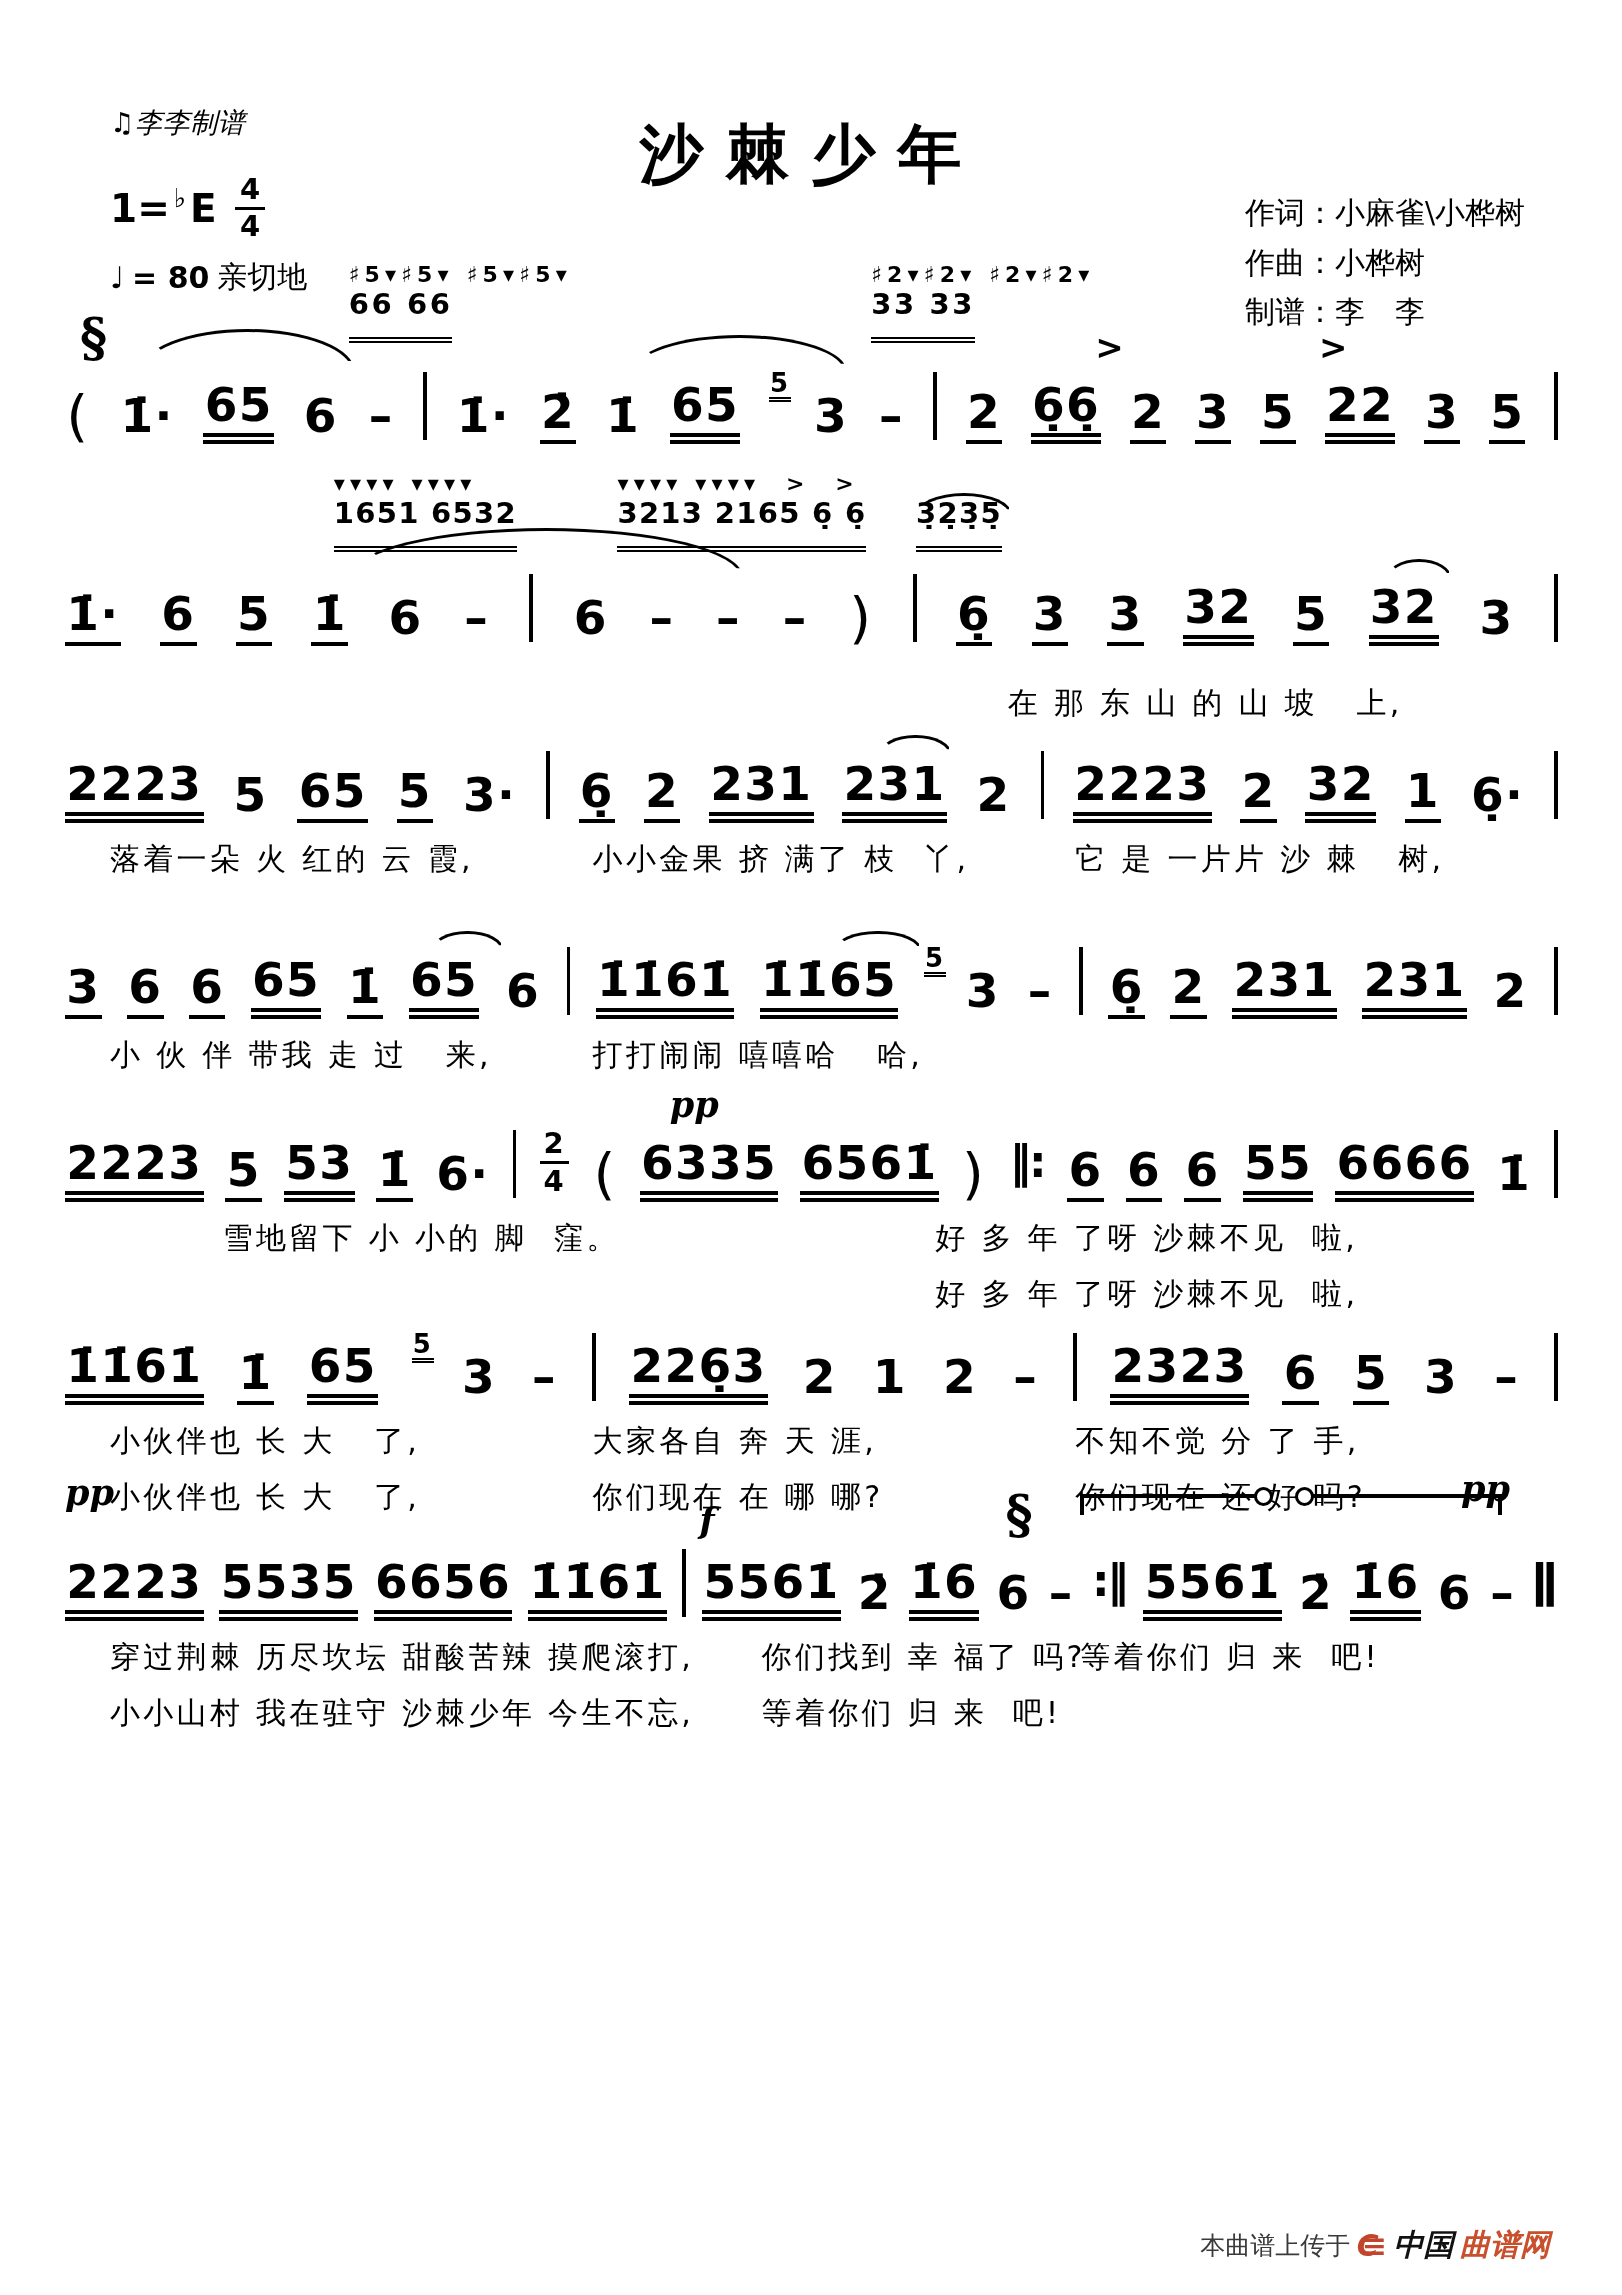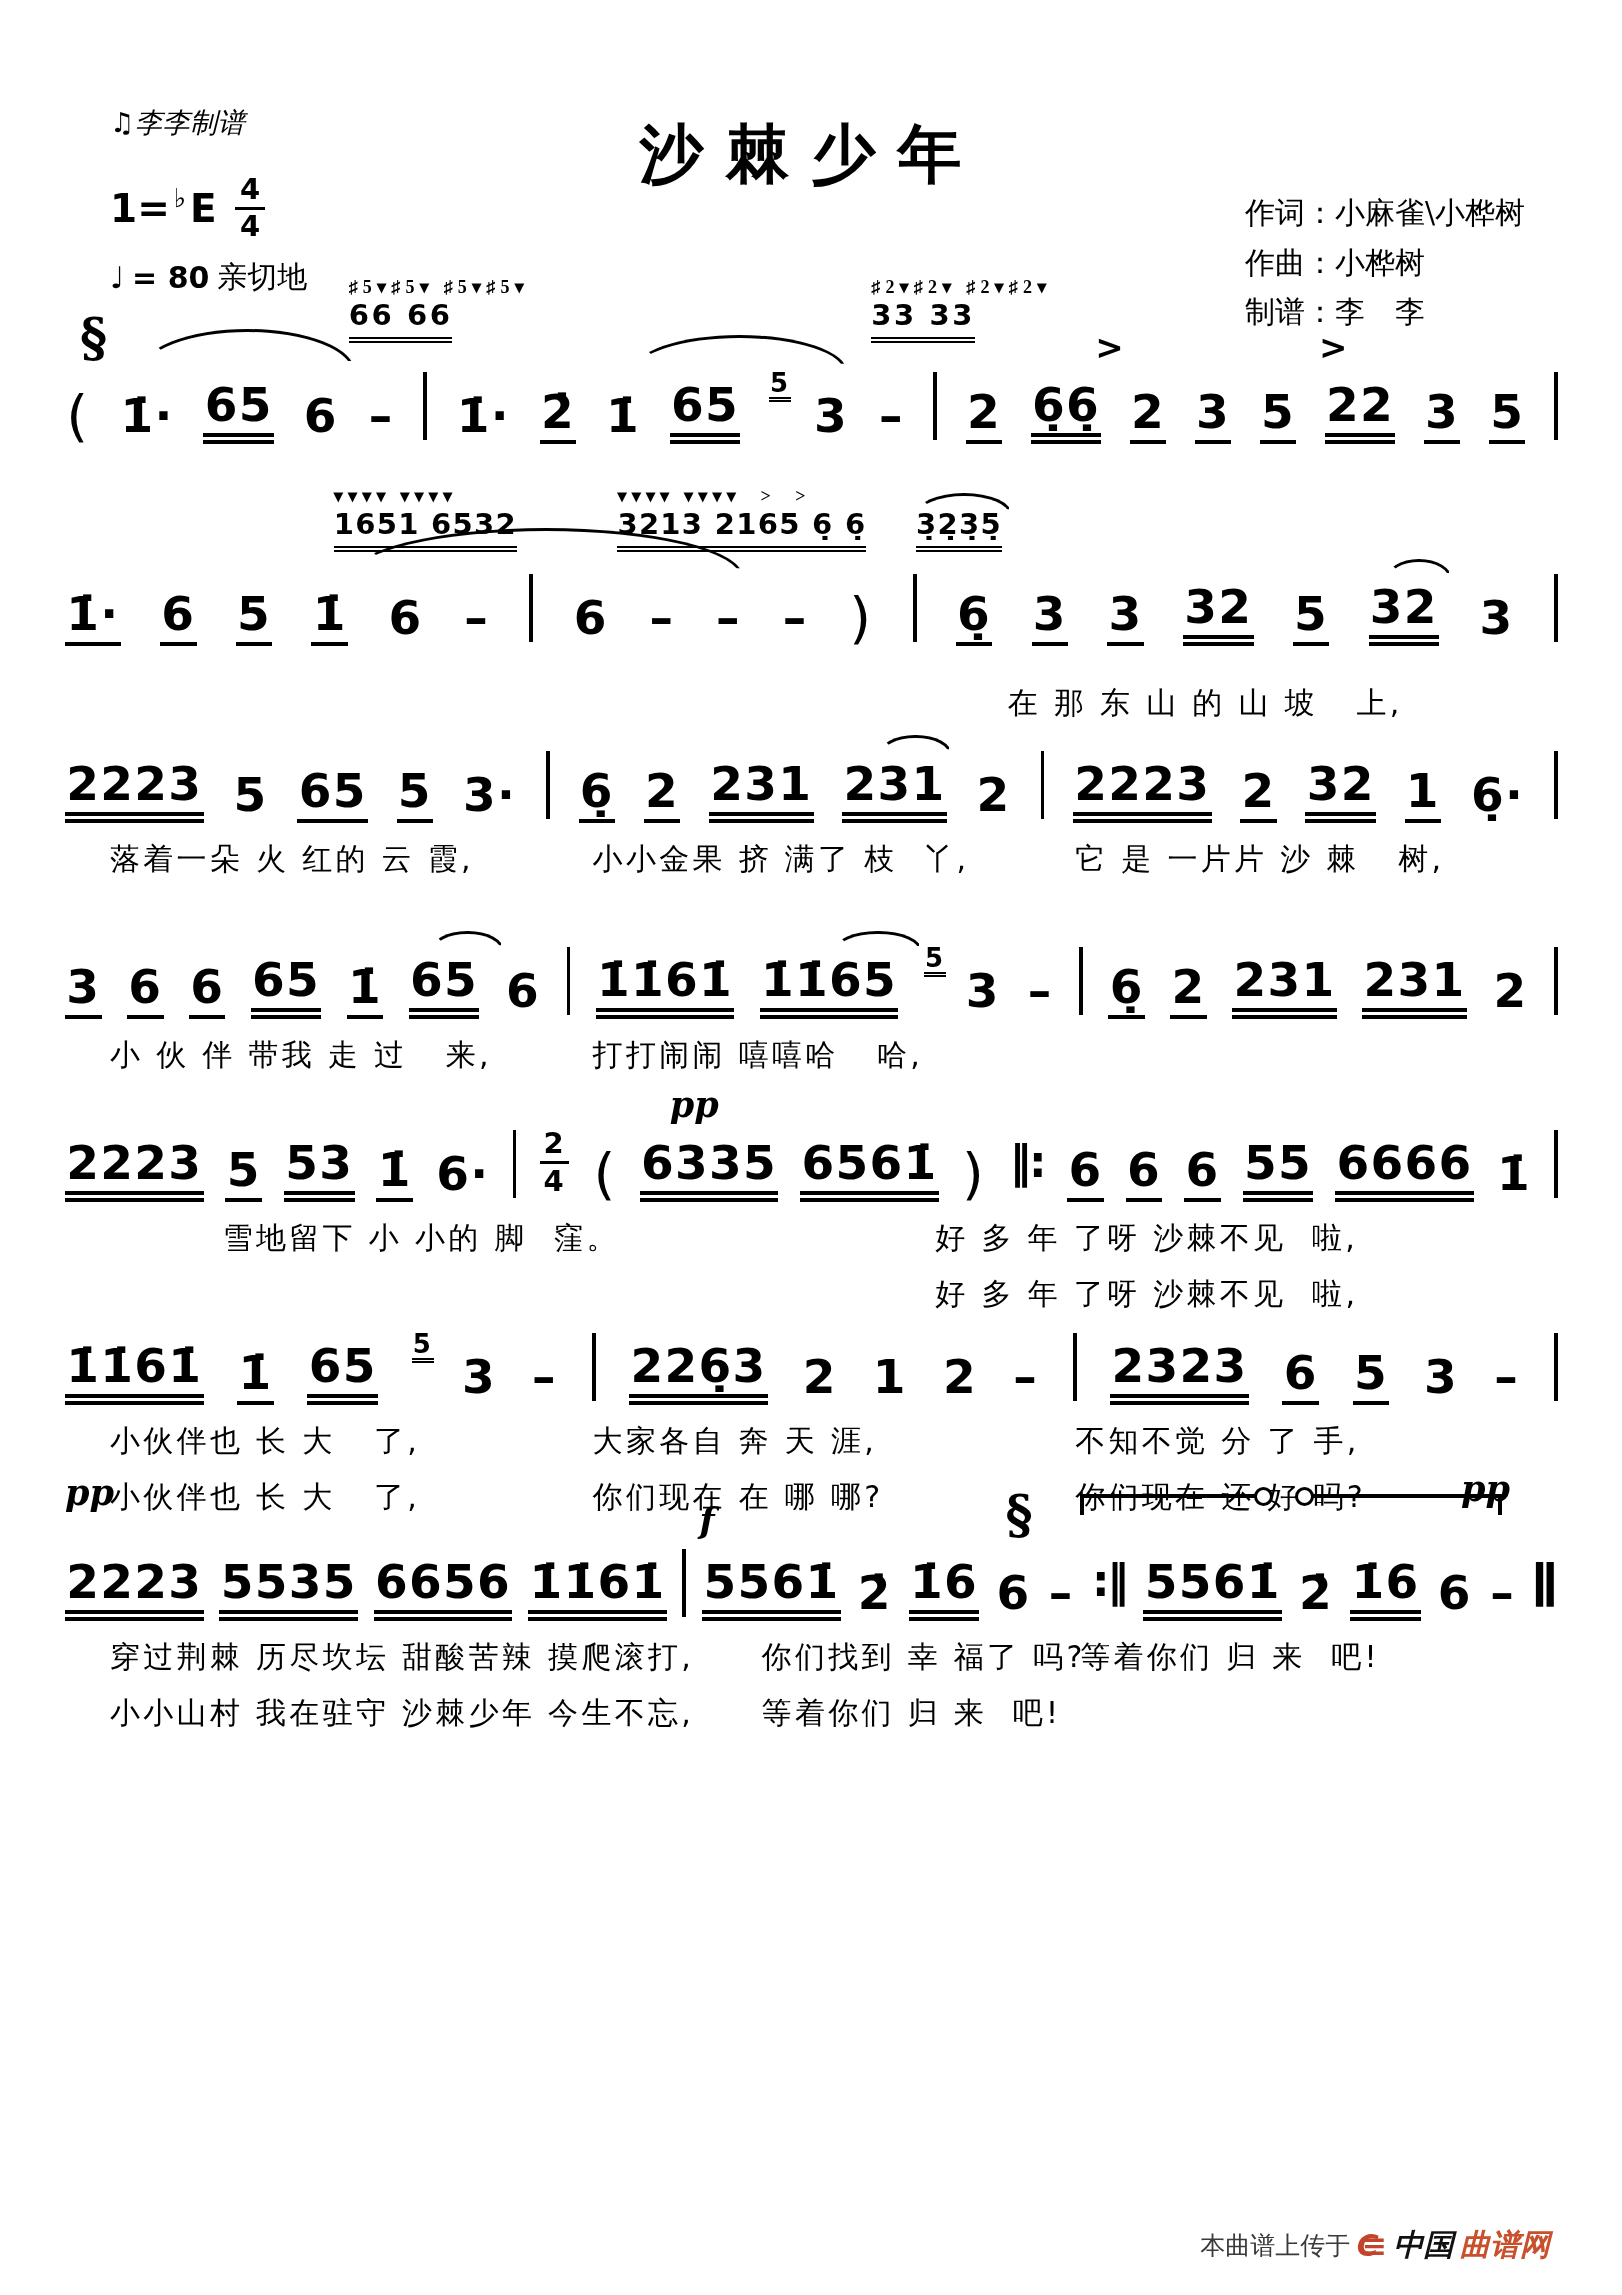--- a/index.html
+++ b/index.html
@@ -19,23 +19,23 @@
   .tsig .den{padding-top:2.6px;}
   .tempoline{position:absolute;top:257px;left:110px;font-size:30px;font-weight:bold;
              display:flex;align-items:center;gap:7.9px;}
   .tempoline .expr{font-weight:normal;}
   .credits{position:absolute;top:188px;right:98px;font-size:30px;line-height:1.65;
            font-family:"DejaVu Serif",serif;text-align:left;}
   
   .sys{position:absolute;left:65px;right:65px;}
   .orn{position:relative;}
   .o{position:absolute;bottom:0;}
-  .marks{font-size:18px;font-weight:bold;letter-spacing:5.2px;white-space:pre;font-family:Liberation Serif, serif;}
+  .marks{font-size:22px;font-weight:bold;letter-spacing:5.2px;white-space:pre;}
   .gnotes{font-size:29px;font-weight:bold;border-bottom:6.5px double #000;
-          padding-bottom:5px;white-space:pre;letter-spacing:2.6px;}
+          padding-bottom:16px;white-space:pre;letter-spacing:2.6px;}
   .gnotes.lowrun{letter-spacing:1.3px;}
   .segno{font-size:52px;font-weight:bold;font-family:"DejaVu Serif",serif;}
   .accent{font-size:34px;font-weight:bold;}
   .dyn{font-family:"DejaVu Serif",serif;font-style:italic;font-weight:bold;font-size:35px;}
   .slur{position:absolute;border:3.9px solid transparent;border-top:3.9px solid #000;
         border-radius:50% 50% 0 0 / 100% 100% 0 0;}
   .codal{position:absolute;height:17px;border-top:4.6px solid #000;}
   .codal.l{border-left:4.6px solid #000;}
   .codal.r{border-right:4.6px solid #000;}
   .cring{position:absolute;top:-11px;width:13px;height:13px;border:3.9px solid #000;

